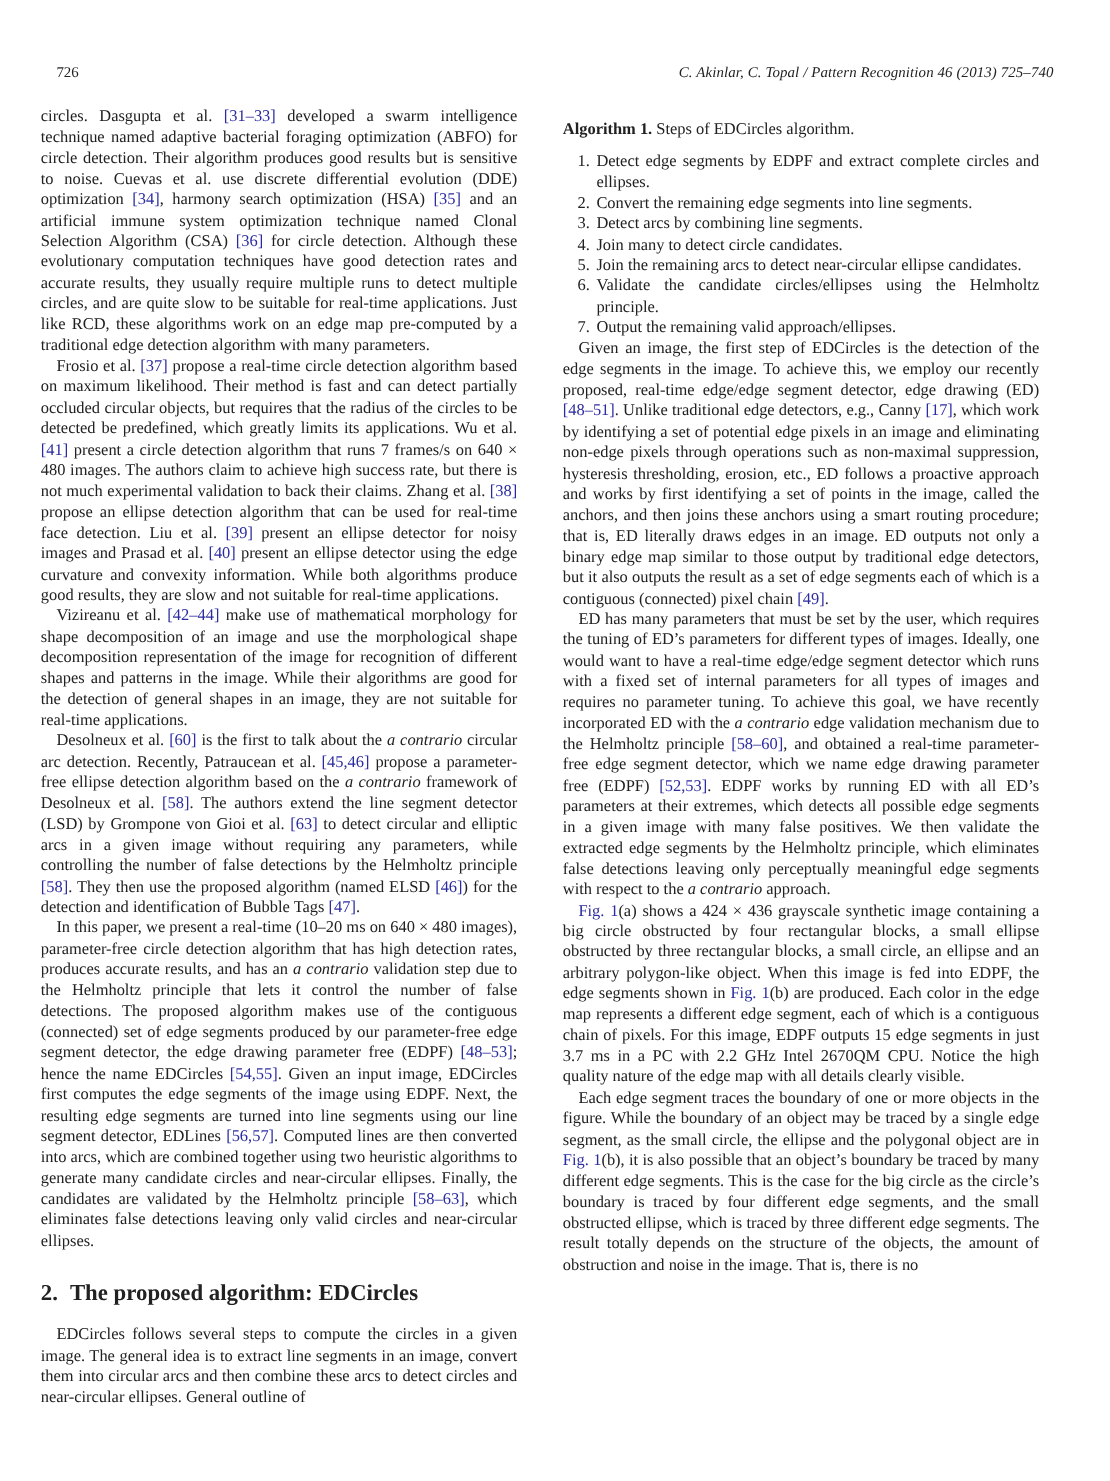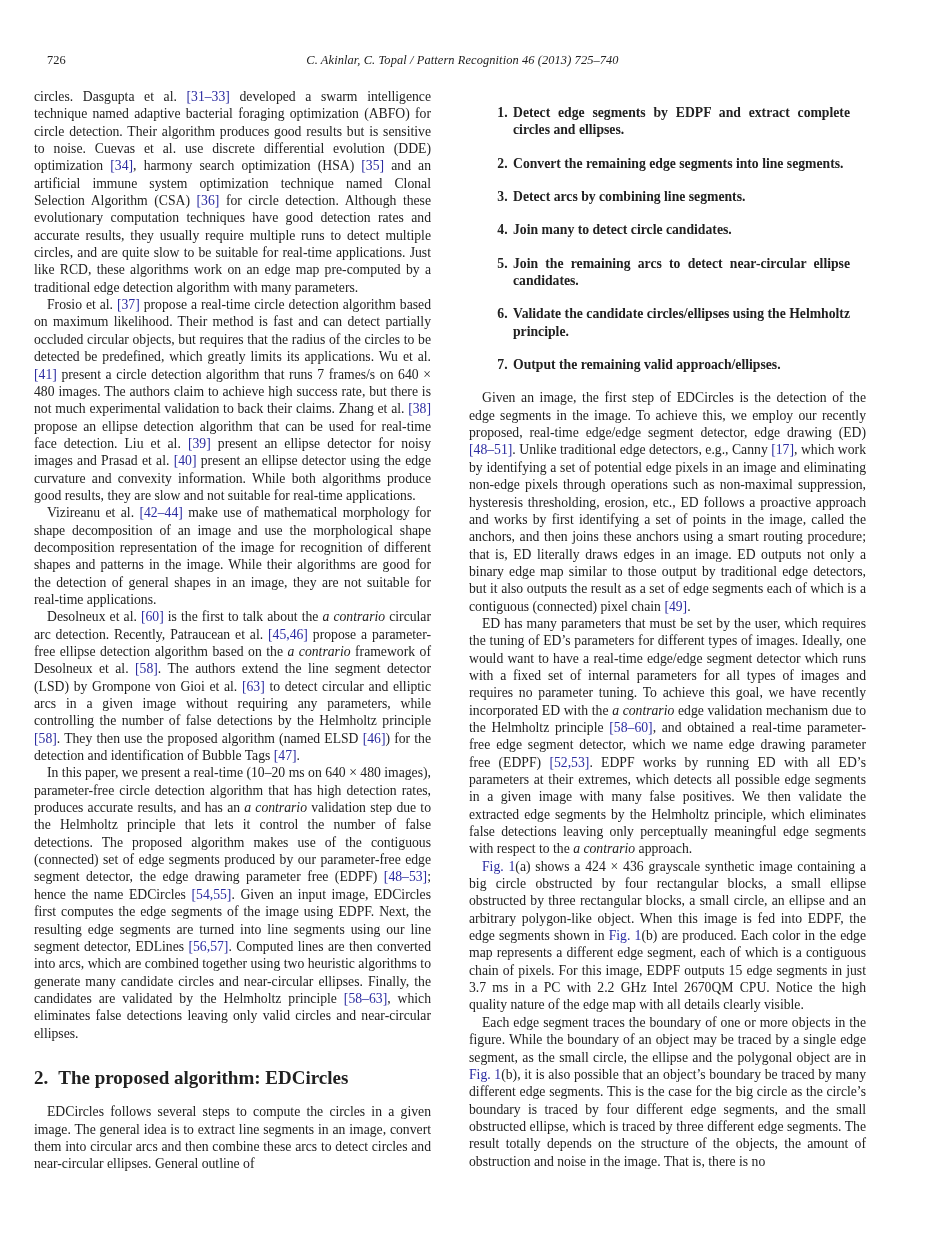--- a/index.html
+++ b/index.html
@@ -14,21 +14,21 @@
     font-family:"Liberation Serif","DejaVu Serif",serif;
     color:var(--text-color);
   }
   .page{position:absolute;inset:0;border-radius:23px;}
   .page-header{
     position:absolute;top:52px;left:47px;right:47px;height:16px;
     font-size:12.4px;line-height:16px;
   }
   .page-number{position:absolute;left:0;top:0;font-style:normal;}
   .running-head{
-    position:absolute;left:0;right:0;text-align:center;
+    position:absolute;left:0;right:0;text-align:right;
     font-style:italic;letter-spacing:.1px;
   }
   .columns{
     position:absolute;top:88px;left:34px;
     display:flex;gap:38px;
   }
   .col{
     width:397px;
     font-size:13.7px;line-height:17.35px;
     text-align:justify;
@@ -45,21 +45,21 @@
   h3.subsection-heading{
     font-size:13.7px;font-weight:normal;font-style:italic;
     margin:36px 0 21px 0;text-align:left;text-indent:0;
   }
   .hnum{margin-right:10px;}
   .algo-caption{margin:11px 0 9px 0;text-align:left;}
   ol.algo-steps{
     margin:0 0 0 0;padding:0 0 0 26px;
     list-style:decimal outside;
   }
-  ol.algo-steps li{margin:16px;padding-left:2px;text-align:justify;font-weight:bold;}
+  ol.algo-steps li{margin:0;padding-left:2px;text-align:justify;}
 </style>
 </head>
 <body>
 
 <div class="page">
 
   <div class="page-header">
     <span class="page-number">726</span>
     <span class="running-head">C. Akinlar, C. Topal / Pattern Recognition 46 (2013) 725–740</span>
   </div>
@@ -70,20 +70,21 @@
       <p class="noindent">circles. Dasgupta et al. <a class="link">[31–33]</a> developed a swarm intelligence technique named adaptive bacterial foraging optimization (ABFO) for circle detection. Their algorithm produces good results but is sensitive to noise. Cuevas et al. use discrete differential evolution (DDE) optimization <a class="link">[34]</a>, harmony search optimization (HSA) <a class="link">[35]</a> and an artificial immune system optimization technique named Clonal Selection Algorithm (CSA) <a class="link">[36]</a> for circle detection. Although these evolutionary computation techniques have good detection rates and accurate results, they usually require multiple runs to detect multiple circles, and are quite slow to be suitable for real-time applications. Just like RCD, these algorithms work on an edge map pre-computed by a traditional edge detection algorithm with many parameters.</p>
       <p>Frosio et al. <a class="link">[37]</a> propose a real-time circle detection algorithm based on maximum likelihood. Their method is fast and can detect partially occluded circular objects, but requires that the radius of the circles to be detected be predefined, which greatly limits its applications. Wu et al. <a class="link">[41]</a> present a circle detection algorithm that runs 7 frames/s on 640 × 480 images. The authors claim to achieve high success rate, but there is not much experimental validation to back their claims. Zhang et al. <a class="link">[38]</a> propose an ellipse detection algorithm that can be used for real-time face detection. Liu et al. <a class="link">[39]</a> present an ellipse detector for noisy images and Prasad et al. <a class="link">[40]</a> present an ellipse detector using the edge curvature and convexity information. While both algorithms produce good results, they are slow and not suitable for real-time applications.</p>
       <p>Vizireanu et al. <a class="link">[42–44]</a> make use of mathematical morphology for shape decomposition of an image and use the morphological shape decomposition representation of the image for recognition of different shapes and patterns in the image. While their algorithms are good for the detection of general shapes in an image, they are not suitable for real-time applications.</p>
       <p>Desolneux et al. <a class="link">[60]</a> is the first to talk about the <span class="em">a contrario</span> circular arc detection. Recently, Patraucean et al. <a class="link">[45,46]</a> propose a parameter-free ellipse detection algorithm based on the <span class="em">a contrario</span> framework of Desolneux et al. <a class="link">[58]</a>. The authors extend the line segment detector (LSD) by Grompone von Gioi et al. <a class="link">[63]</a> to detect circular and elliptic arcs in a given image without requiring any parameters, while controlling the number of false detections by the Helmholtz principle <a class="link">[58]</a>. They then use the proposed algorithm (named ELSD <a class="link">[46]</a>) for the detection and identification of Bubble Tags <a class="link">[47]</a>.</p>
       <p>In this paper, we present a real-time (10–20 ms on 640 × 480 images), parameter-free circle detection algorithm that has high detection rates, produces accurate results, and has an <span class="em">a contrario</span> validation step due to the Helmholtz principle that lets it control the number of false detections. The proposed algorithm makes use of the contiguous (connected) set of edge segments produced by our parameter-free edge segment detector, the edge drawing parameter free (EDPF) <a class="link">[48–53]</a>; hence the name EDCircles <a class="link">[54,55]</a>. Given an input image, EDCircles first computes the edge segments of the image using EDPF. Next, the resulting edge segments are turned into line segments using our line segment detector, EDLines <a class="link">[56,57]</a>. Computed lines are then converted into arcs, which are combined together using two heuristic algorithms to generate many candidate circles and near-circular ellipses. Finally, the candidates are validated by the Helmholtz principle <a class="link">[58–63]</a>, which eliminates false detections leaving only valid circles and near-circular ellipses.</p>
       <h2 class="section-heading"><span class="hnum">2.</span><span>The proposed algorithm: EDCircles</span></h2>
       <p>EDCircles follows several steps to compute the circles in a given image. The general idea is to extract line segments in an image, convert them into circular arcs and then combine these arcs to detect circles and near-circular ellipses. General outline of</p>
     </div>
 
     <div class="col">
+      <div class="algo-caption"><span class="b">Algorithm 1.</span> Steps of EDCircles algorithm.</div>
       <ol class="algo-steps">
         <li>Detect edge segments by EDPF and extract complete circles and ellipses.</li>
         <li>Convert the remaining edge segments into line segments.</li>
         <li>Detect arcs by combining line segments.</li>
         <li>Join many to detect circle candidates.</li>
         <li>Join the remaining arcs to detect near-circular ellipse candidates.</li>
         <li>Validate the candidate circles/ellipses using the Helmholtz principle.</li>
         <li>Output the remaining valid approach/ellipses.</li>
       </ol>
       <p>Given an image, the first step of EDCircles is the detection of the edge segments in the image. To achieve this, we employ our recently proposed, real-time edge/edge segment detector, edge drawing (ED) <a class="link">[48–51]</a>. Unlike traditional edge detectors, e.g., Canny <a class="link">[17]</a>, which work by identifying a set of potential edge pixels in an image and eliminating non-edge pixels through operations such as non-maximal suppression, hysteresis thresholding, erosion, etc., ED follows a proactive approach and works by first identifying a set of points in the image, called the anchors, and then joins these anchors using a smart routing procedure; that is, ED literally draws edges in an image. ED outputs not only a binary edge map similar to those output by traditional edge detectors, but it also outputs the result as a set of edge segments each of which is a contiguous (connected) pixel chain <a class="link">[49]</a>.</p>

